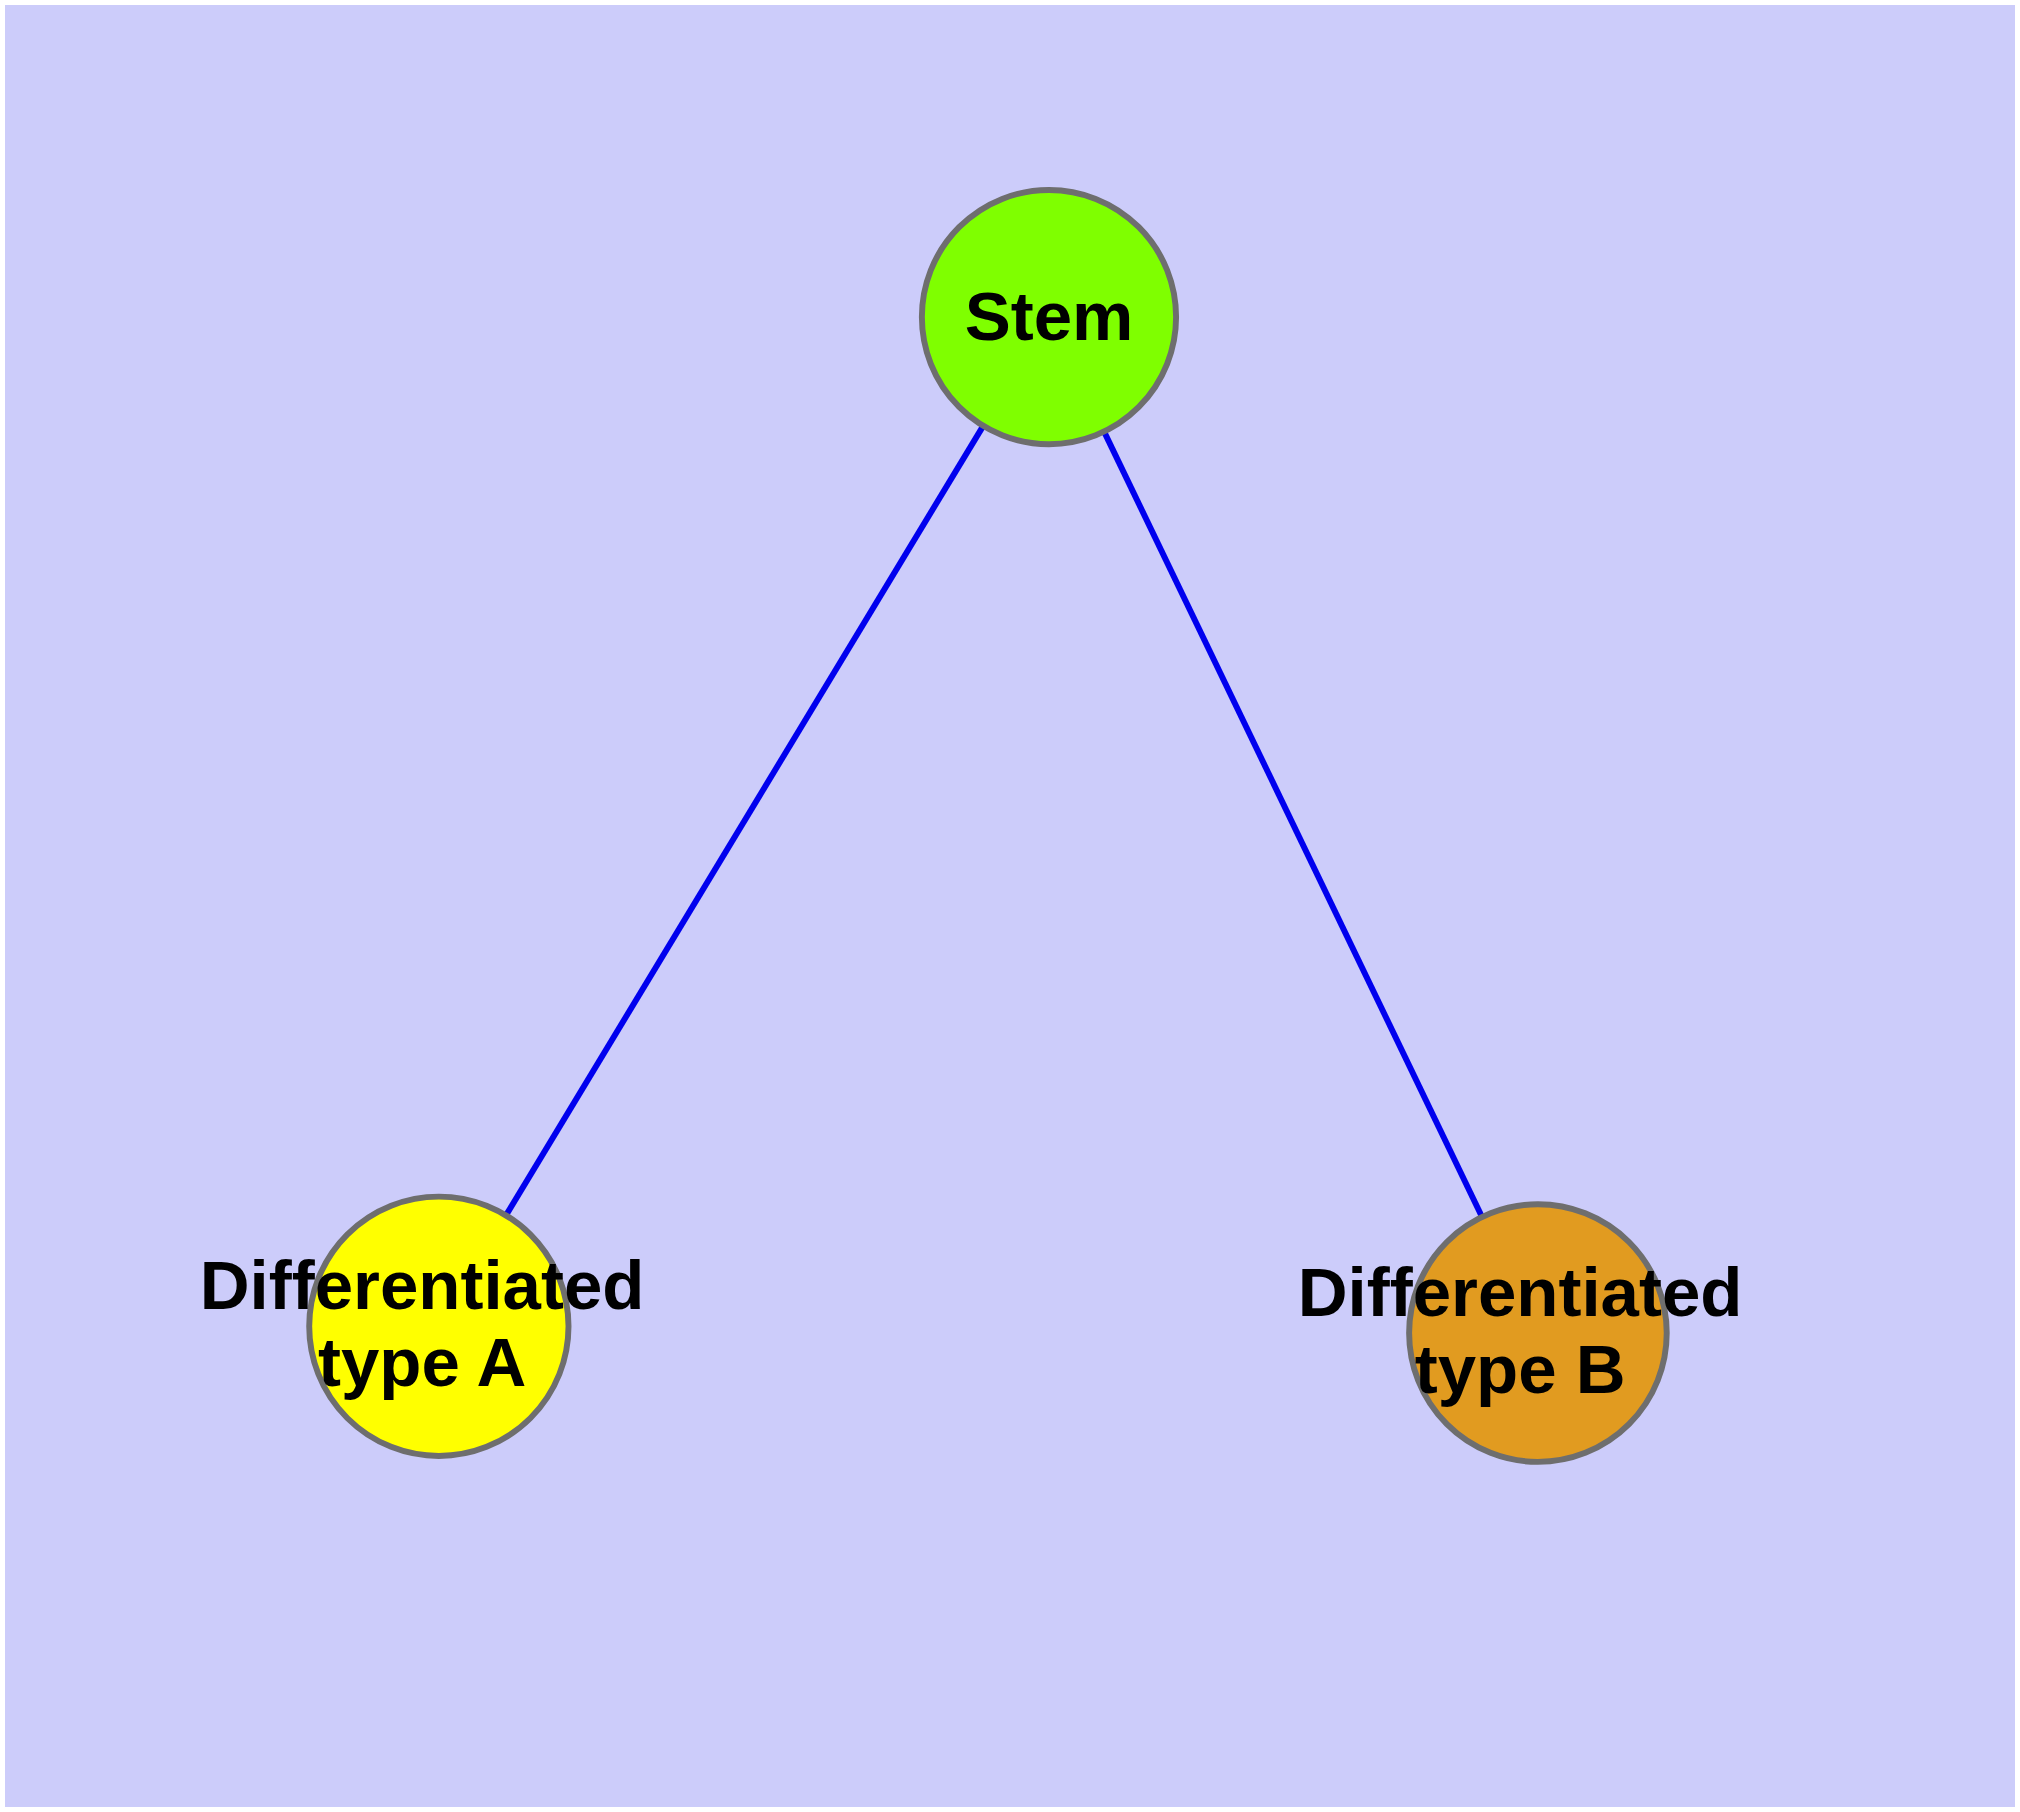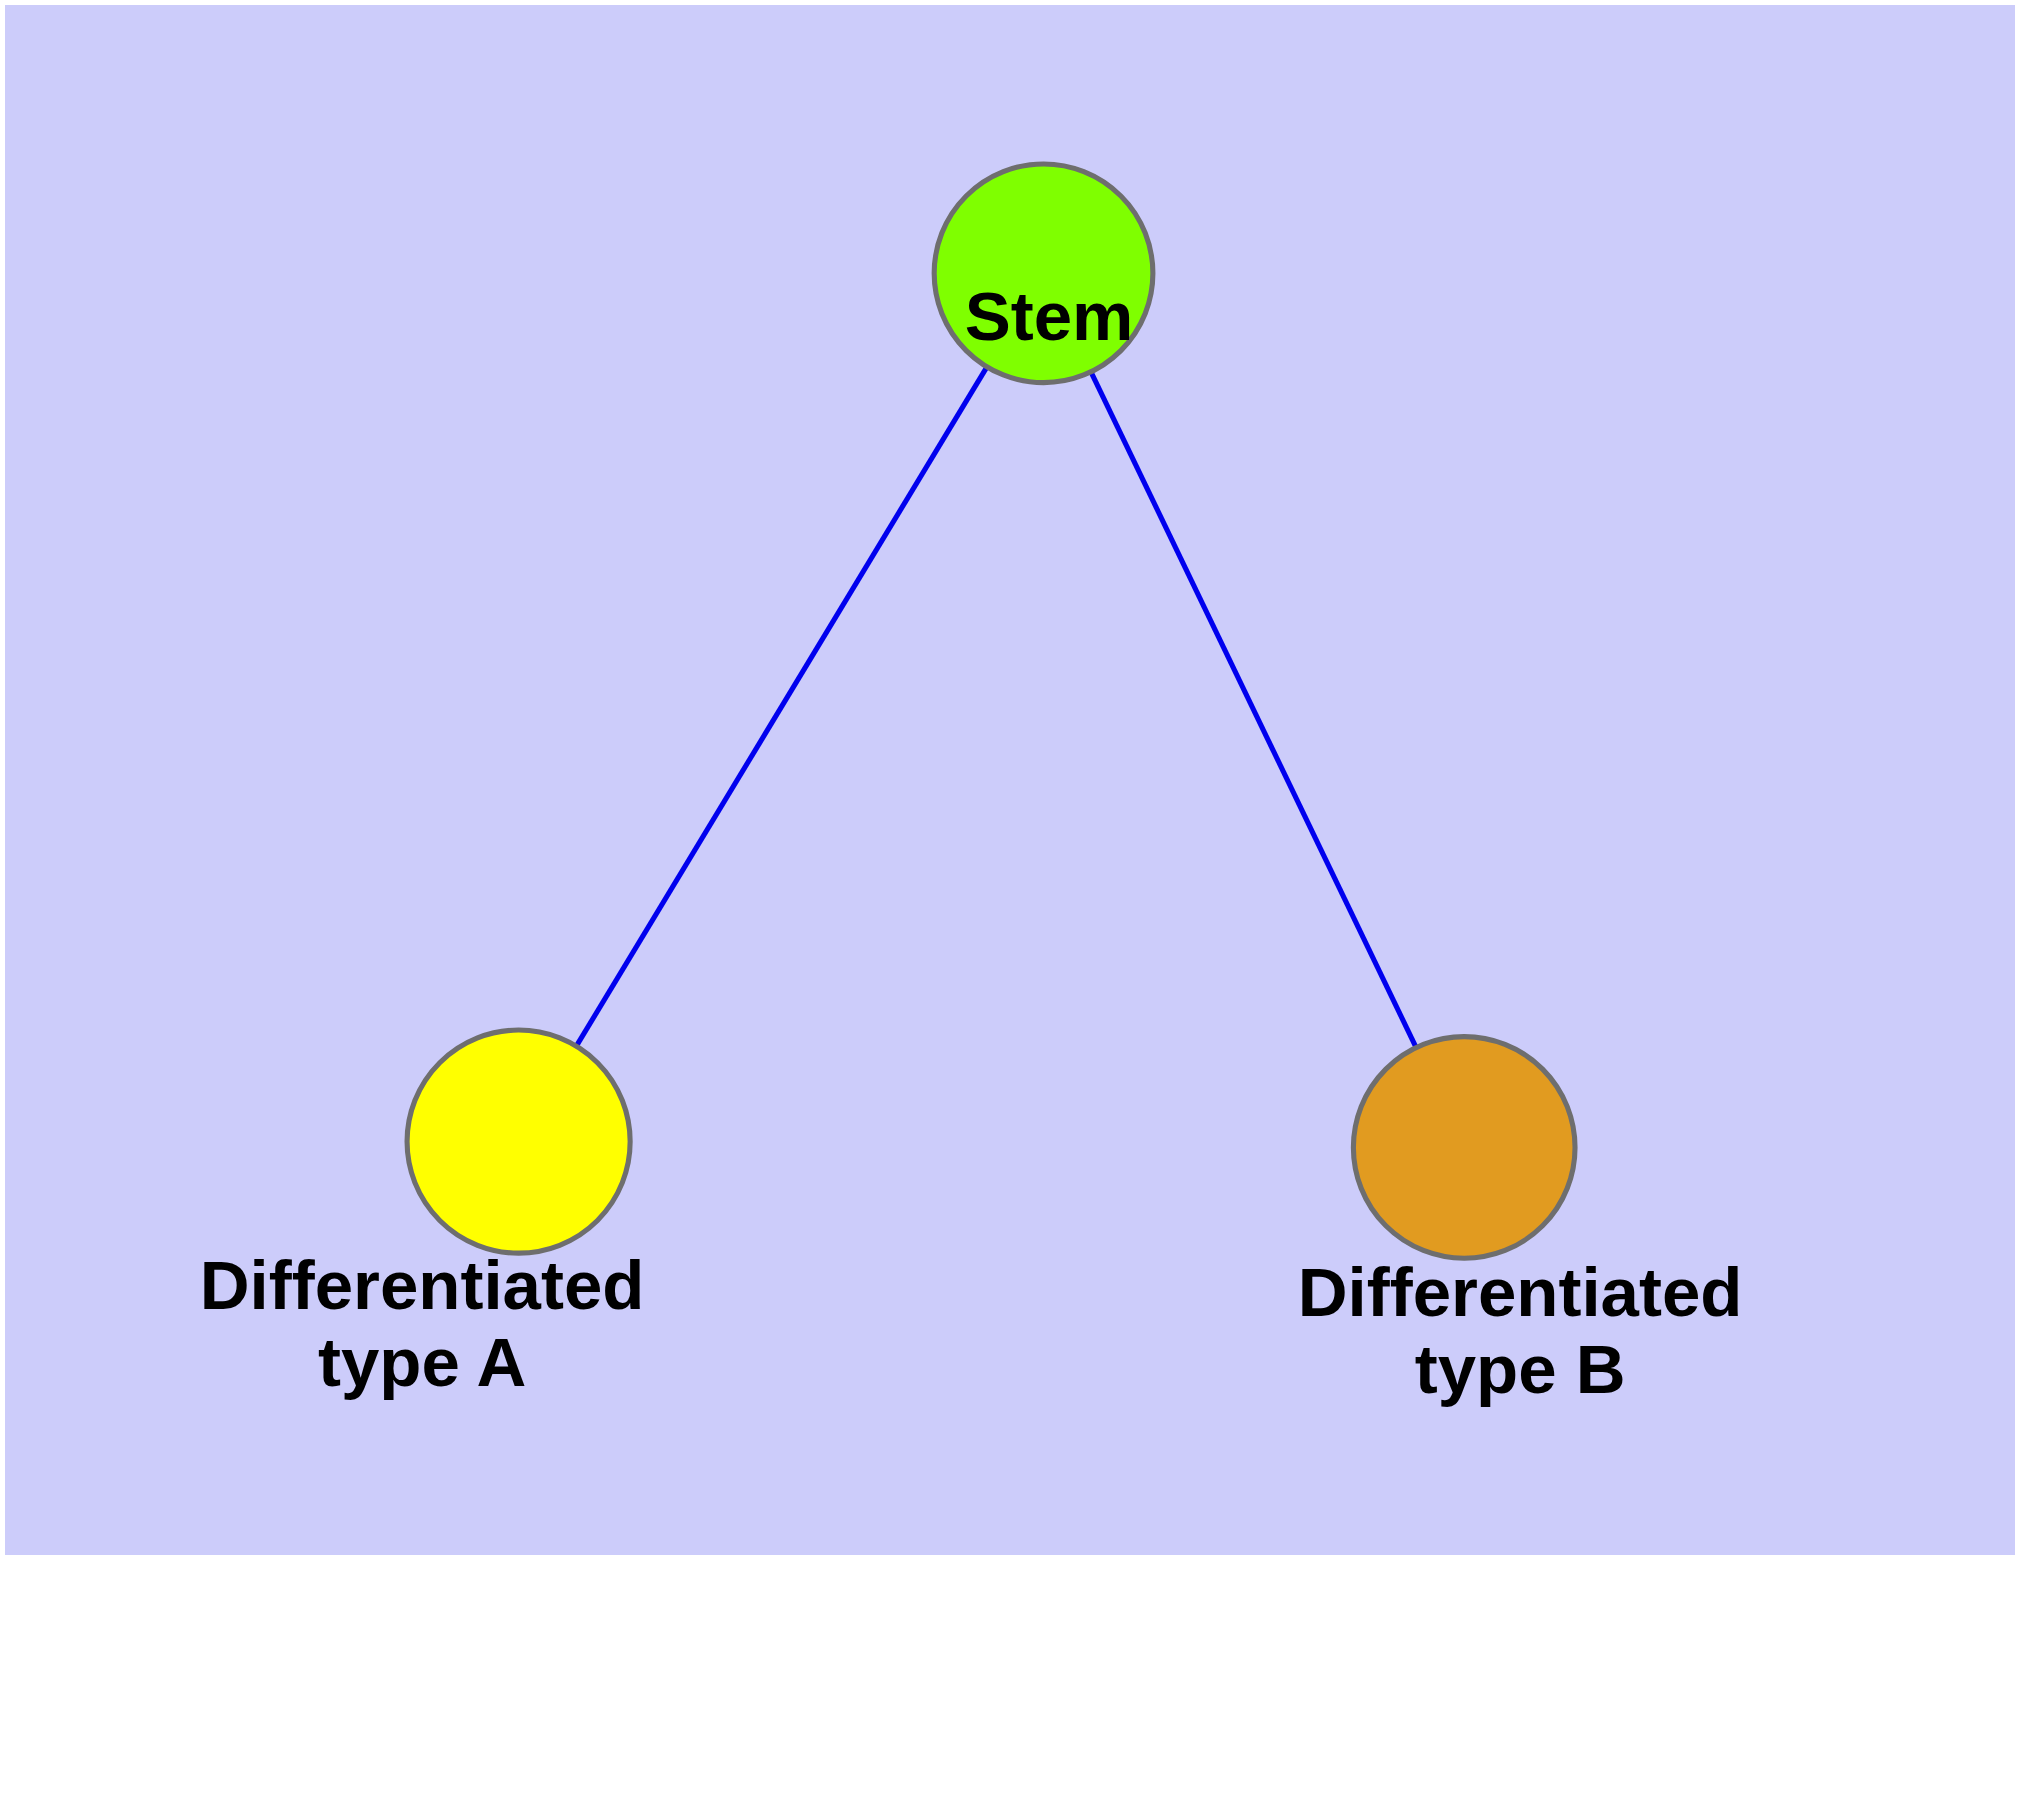--- a/index.html
+++ b/index.html
@@ -13,21 +13,21 @@
     height: 1812px;
     background: #ffffff;
     overflow: hidden;
     font-family: "Liberation Sans", sans-serif;
   }
   #plot-area {
     position: absolute;
     left: 5.1px;
     top: 5.1px;
     width: 2010px;
-    height: 1550px;
+    height: 1802px;
     background: #ccccfa;
   }
   #graph-svg {
     position: absolute;
     left: 0;
     top: 0;
     width: 100%;
     height: 100%;
     display: block;
   }

